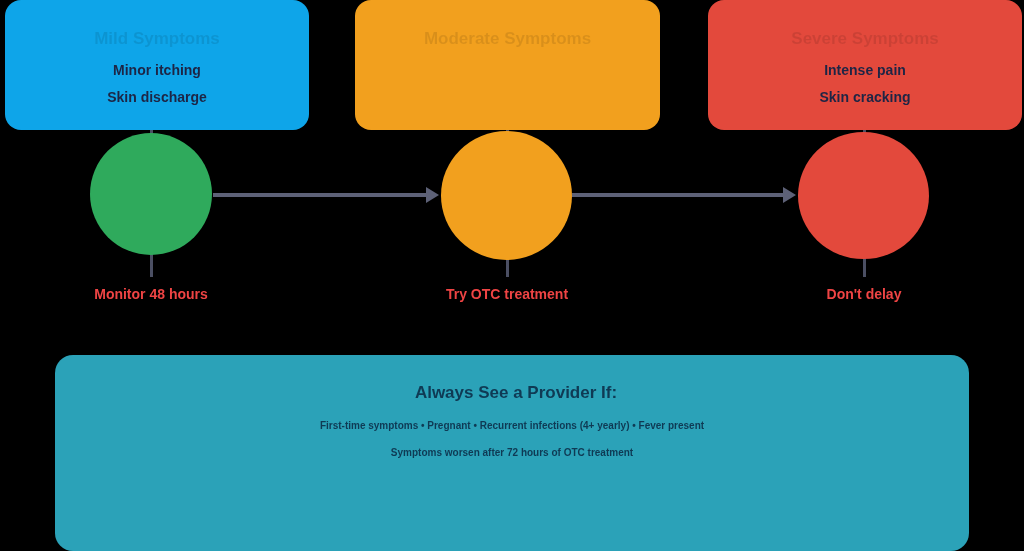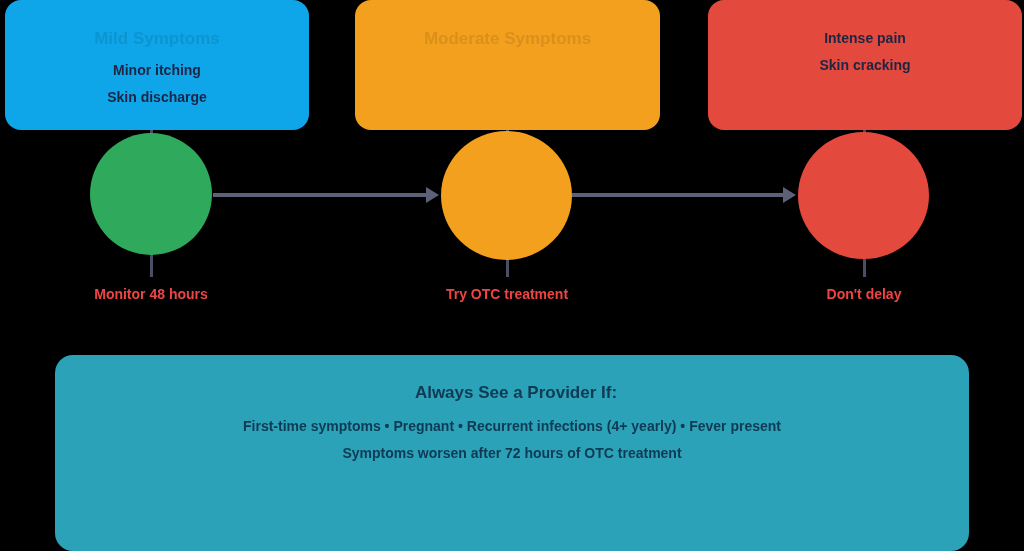--- a/index.html
+++ b/index.html
@@ -50,21 +50,21 @@
   .action-mild{left:41px;}
   .action-moderate{left:397px;}
   .action-severe{left:754px;}
   
   .provider-box{
     position:absolute;left:55px;top:355px;width:914px;height:196px;
     background:#2ba2b8;border-radius:18px;box-sizing:border-box;
     display:flex;flex-direction:column;align-items:center;padding-top:28px;z-index:3;
   }
   .provider-title{font-size:17px;font-weight:bold;line-height:20px;color:#0f3a54;margin-bottom:13px;margin-left:8px;}
-  .provider-line{font-size:14px;font-weight:bold;line-height:20px;color:#0f3a54;margin-bottom:7px;}
+  .provider-line{font-size:10px;font-weight:bold;line-height:20px;color:#0f3a54;margin-bottom:7px;}
 </style>
 </head>
 <body>
 
 <div class="canvas">
 
   <div class="stem stem-1"></div>
   <div class="stem stem-2"></div>
   <div class="stem stem-3"></div>
 
@@ -72,20 +72,21 @@
     <div class="box-title">Mild Symptoms</div>
     <div class="box-line">Minor itching</div>
     <div class="box-line">Skin discharge</div>
   </div>
 
   <div class="box box-moderate">
     <div class="box-title">Moderate Symptoms</div>
   </div>
 
   <div class="box box-severe">
+    <div class="box-title">Severe Symptoms</div>
     <div class="box-line">Intense pain</div>
     <div class="box-line">Skin cracking</div>
   </div>
 
   <div class="circle circle-mild"></div>
   <div class="circle circle-moderate"></div>
   <div class="circle circle-severe"></div>
 
   <div class="arrow-line arrow-1"></div>
   <div class="arrow-head arrow-head-1"></div>

